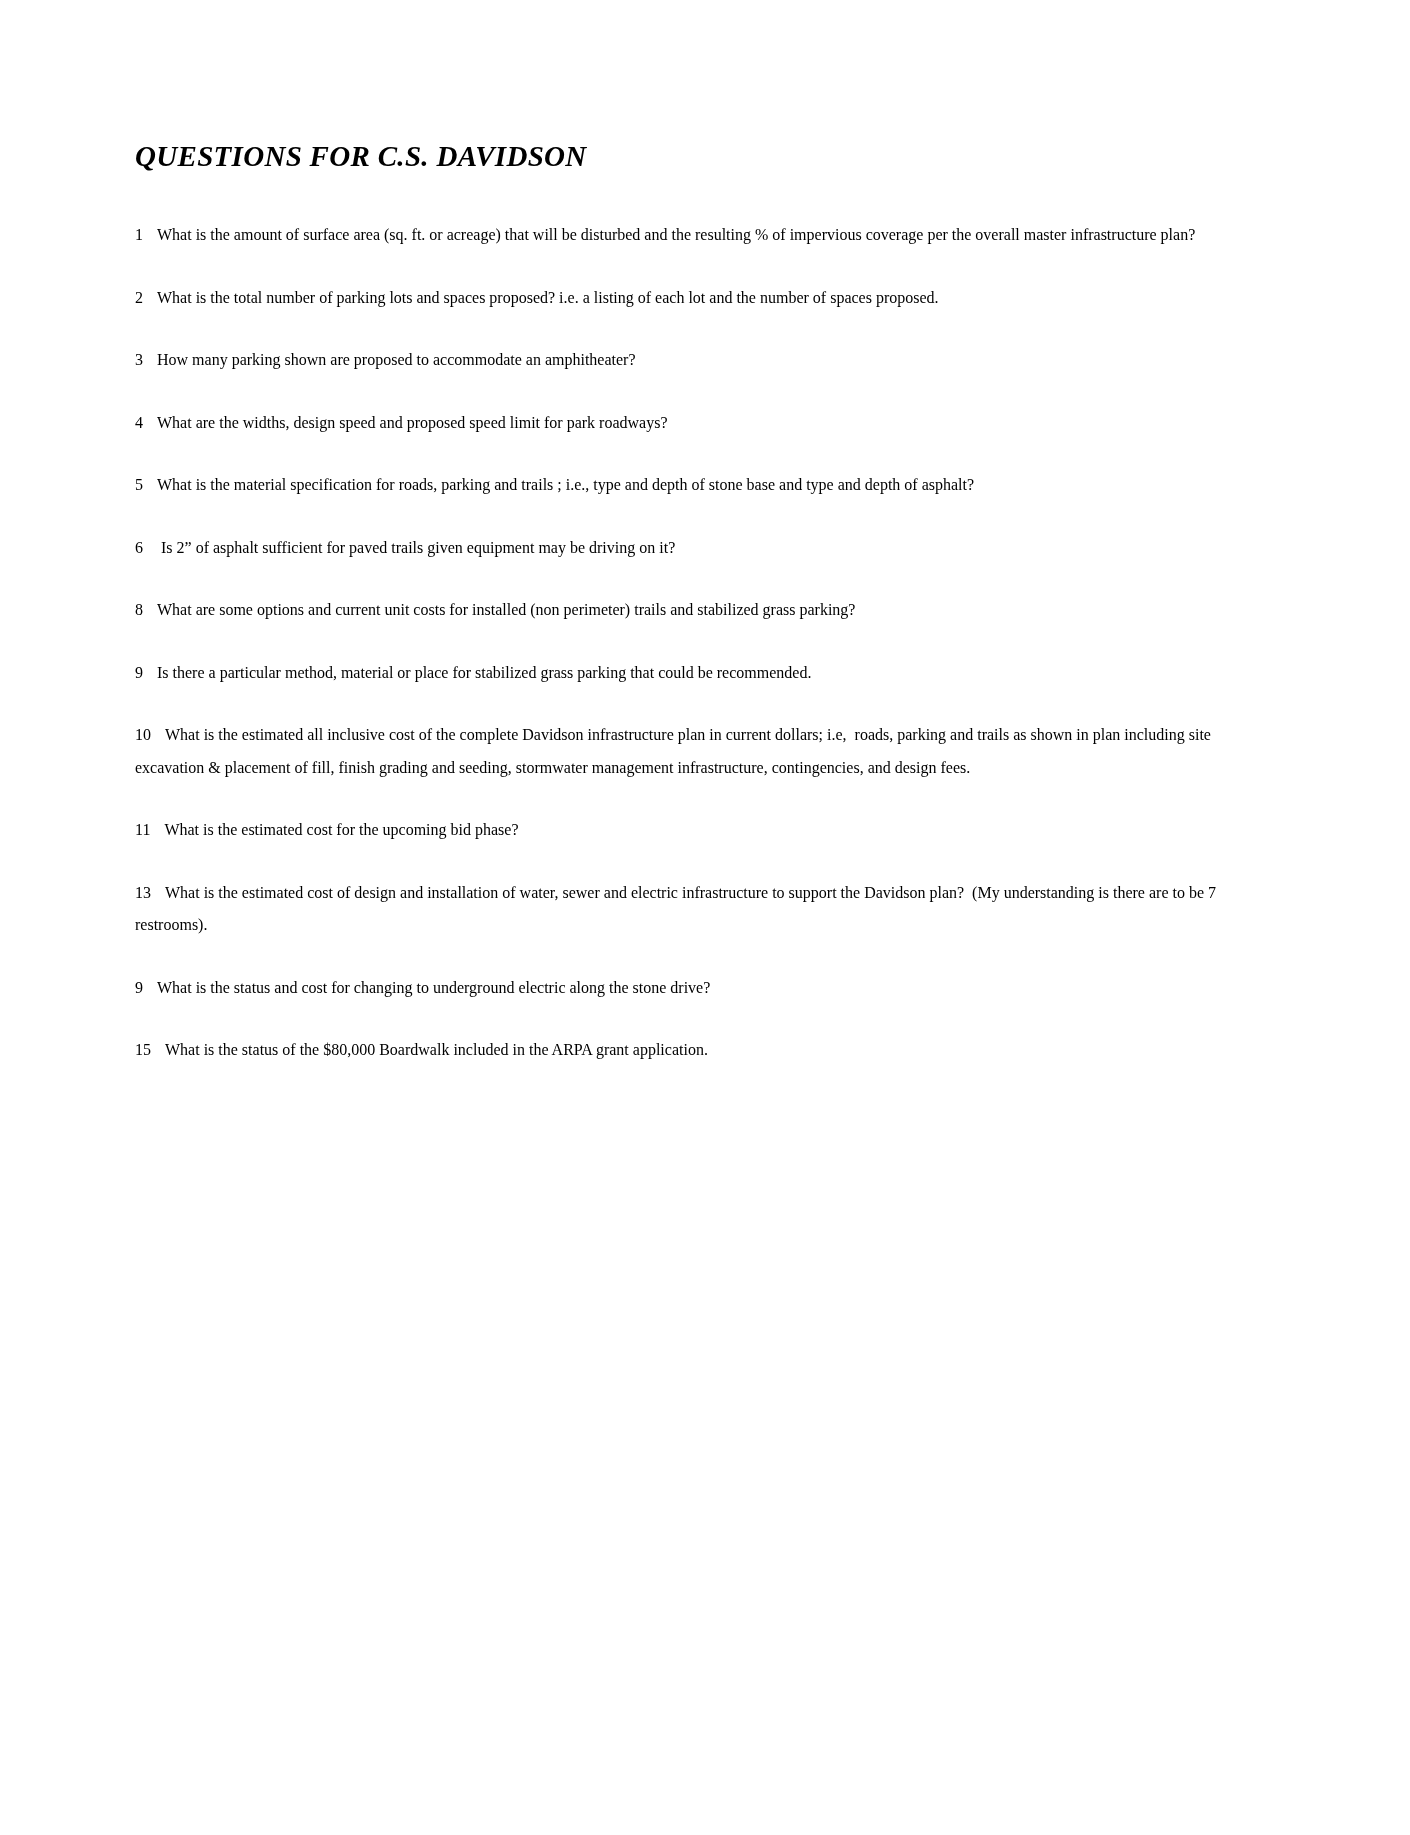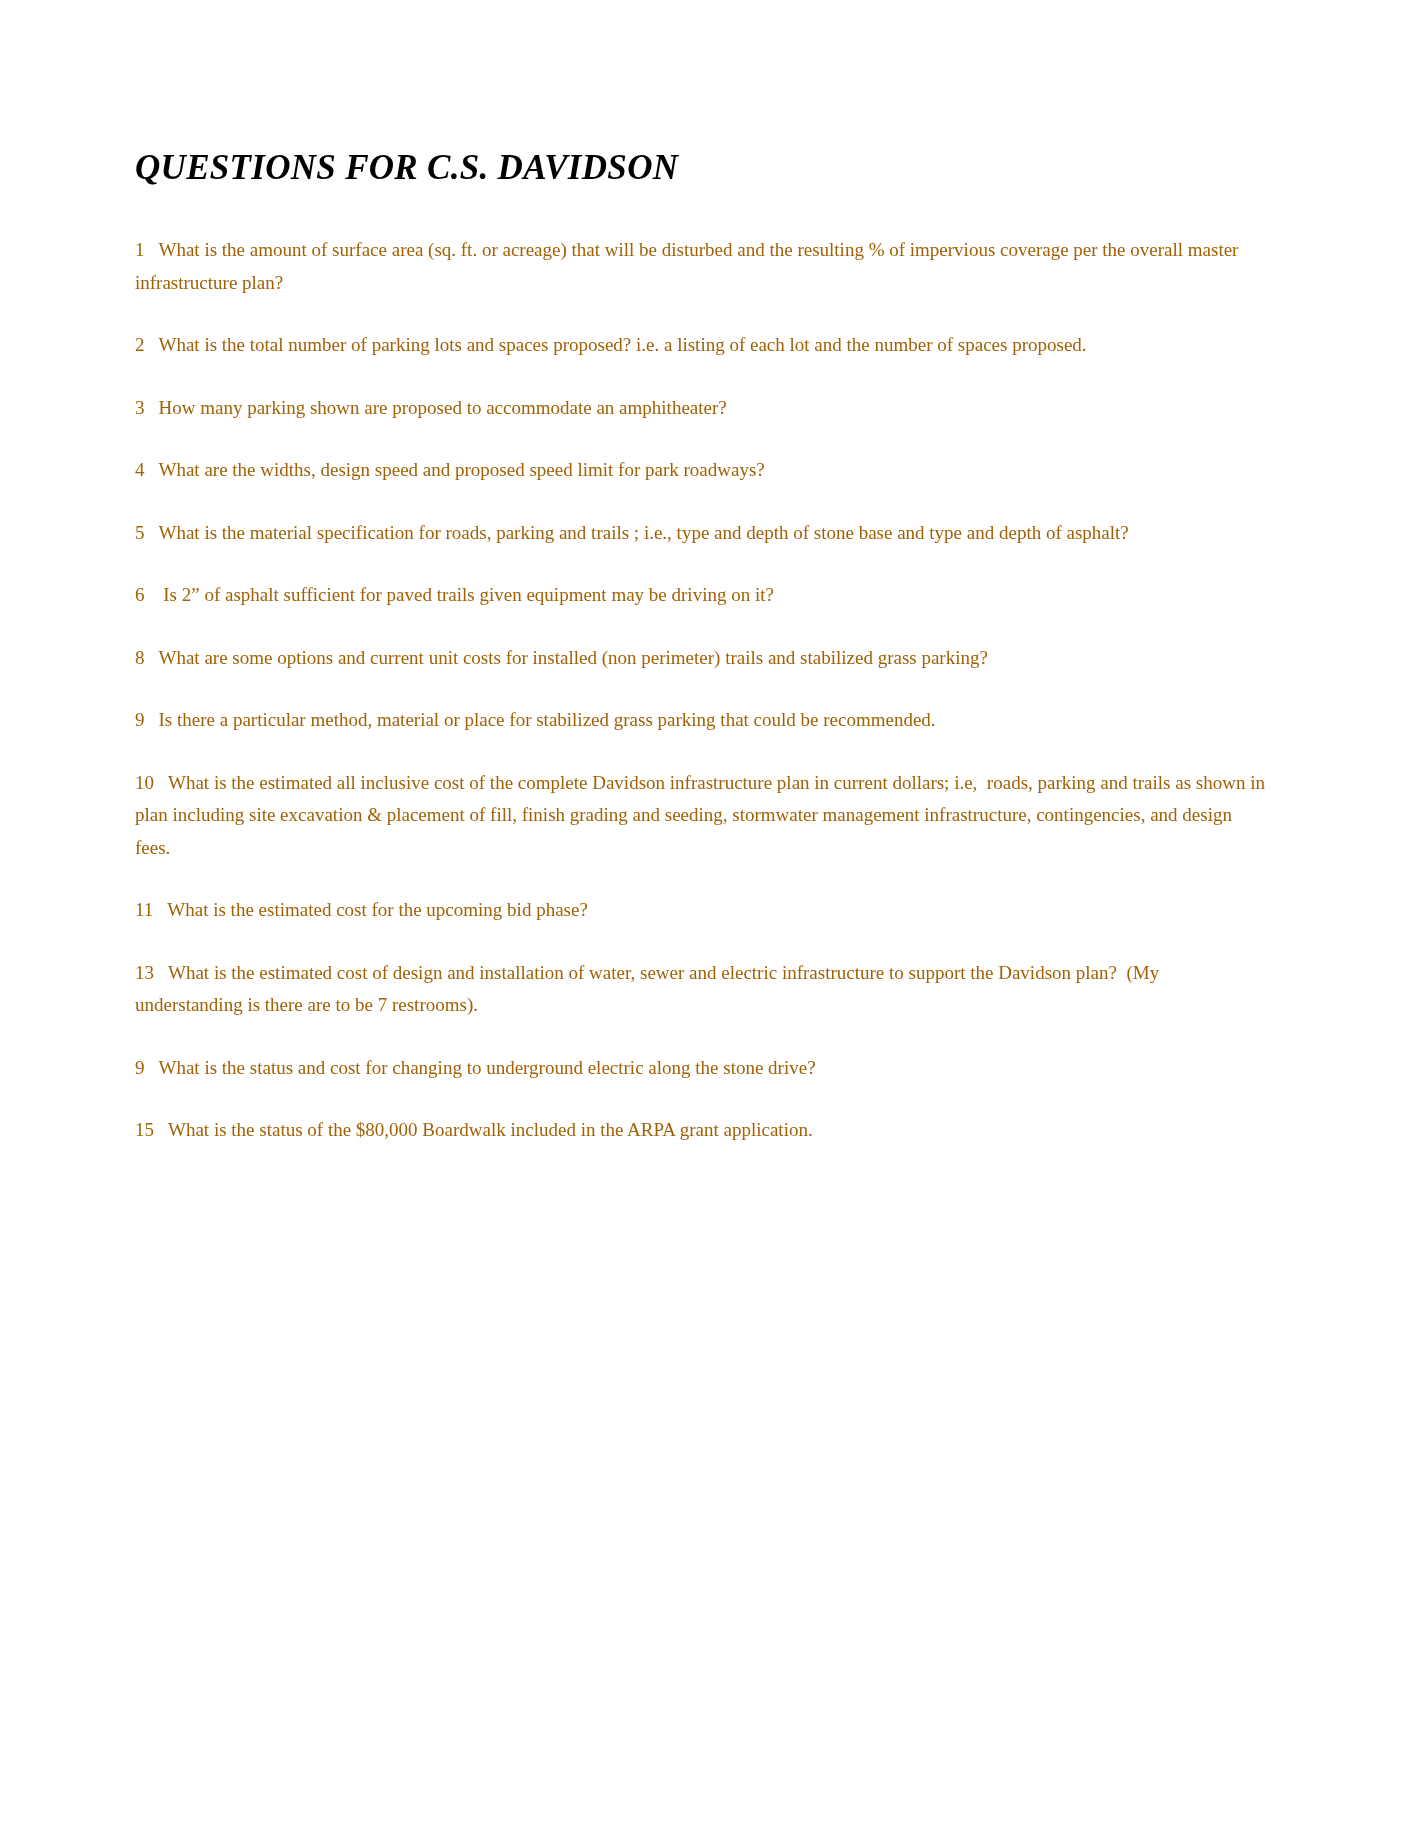--- a/index.html
+++ b/index.html
@@ -11,34 +11,34 @@
     position: relative;
     width: 1410px;
     min-height: 1835px;
     box-sizing: border-box;
     background: #ffffff;
     color: #000000;
     font-family: "Liberation Serif", serif;
     padding: 136px 135px 60px 135px;
   }
   .doc-title {
-    font-size: 35px;
+    font-size: 29px;
     font-weight: bold;
     font-style: italic;
     letter-spacing: 0.3px;
-    margin: 12px 0 46px 0;
+    margin: 4px 0 46px 0;
     color: #000000;
   }
   .question {
     max-width: 1135px;
-    font-size: 19px;
+    font-size: 16px;
     line-height: 32.5px;
     margin: 0 0 30px 0;
     white-space: pre-wrap;
-    color: #a16207;
+    color: #000000;
   }
   .qnum {
     display: inline-block;
     margin-right: 14px;
   }
 </style>
 </head>
 <body>
 
 <main class="page">

